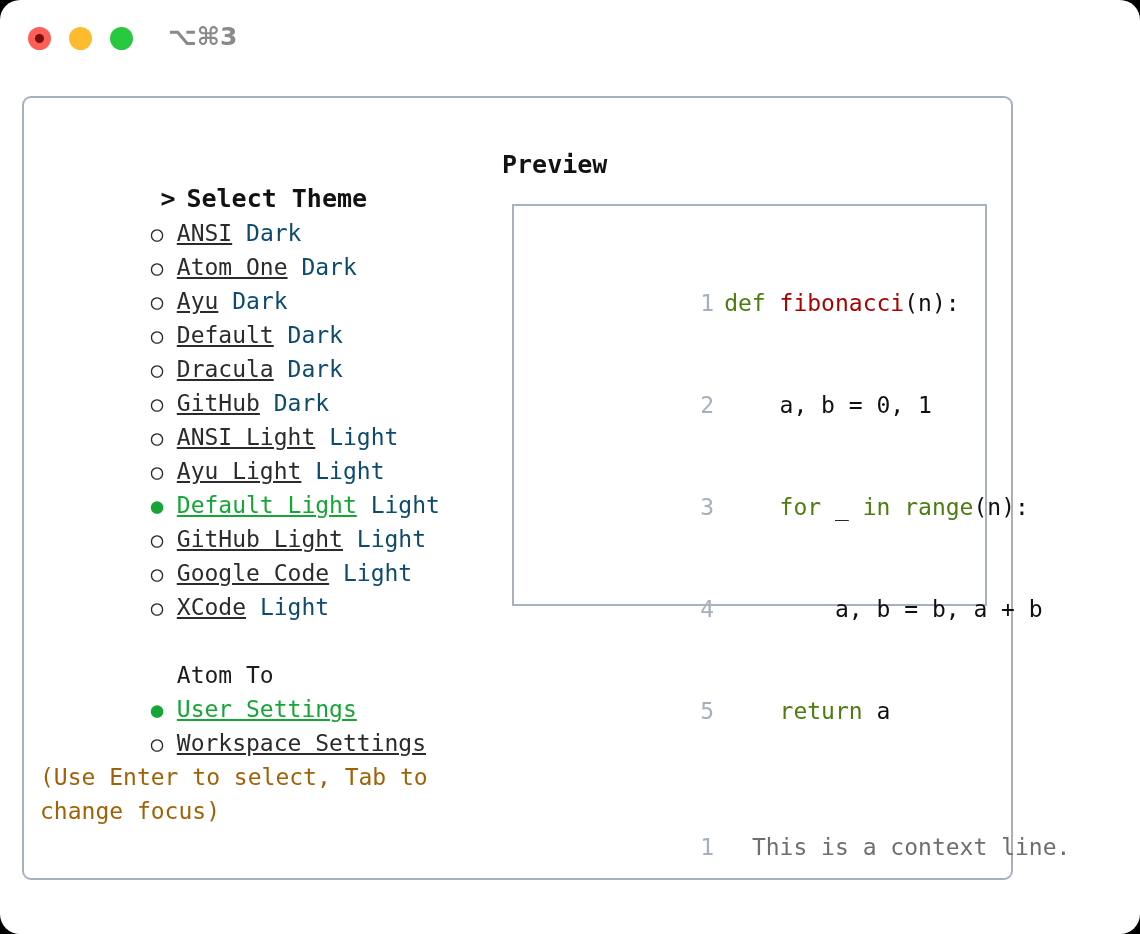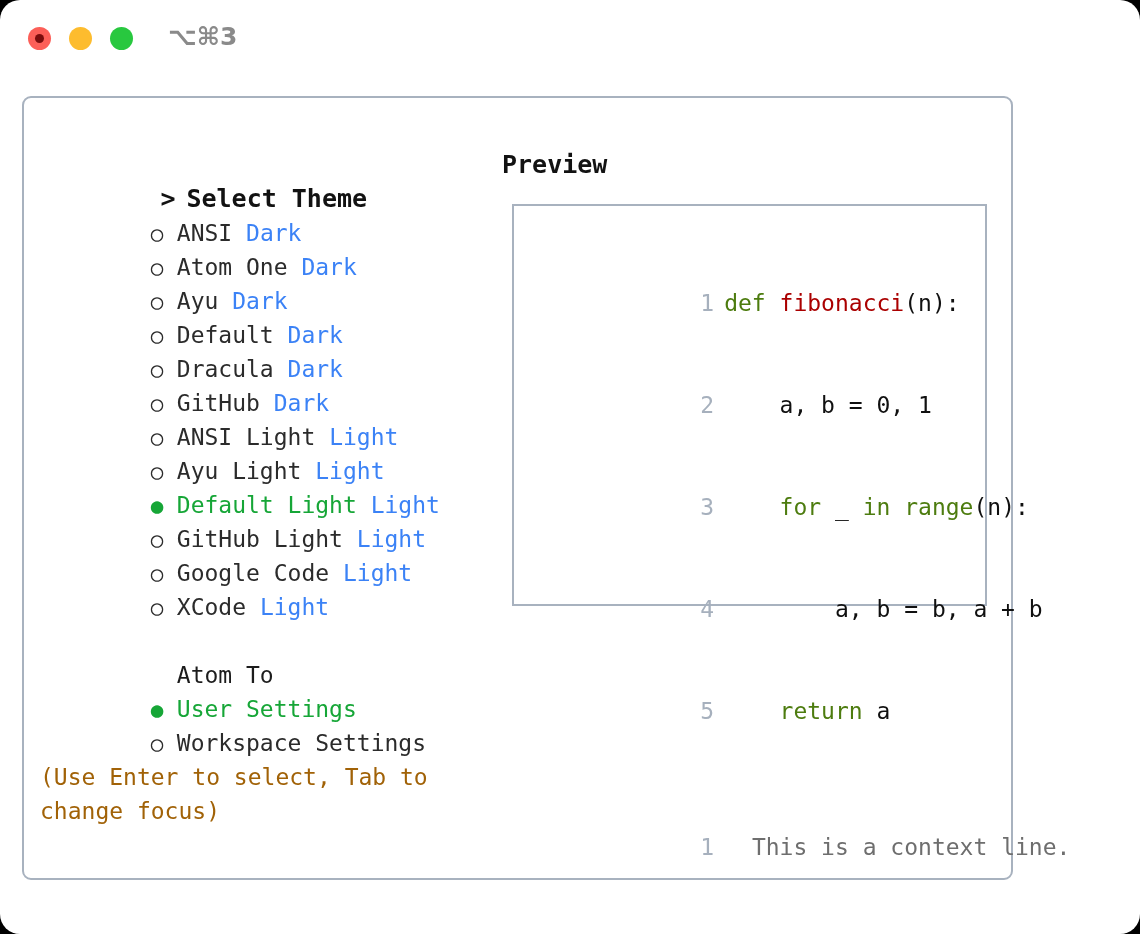--- a/index.html
+++ b/index.html
@@ -95,23 +95,23 @@
   }
   .bullet.hollow { color: #2b2b2b; }
   .bullet.filled { color: #16a637; }
   .bullet.blank  { color: transparent; }
   .header-row {
     font-weight: bold;
     color: #121212;
     font-size: 25px;
   }
   .header-row .bullet { font-size: 25px; font-weight: bold; }
-  .theme-name { color: #2b2b2b; }
+  .theme-name { color: #2b2b2b; text-decoration: underline; }
   .theme-name.sel { color: #16a637; }
-  .theme-kind { color: #3b82f6; text-align: right; }
+  .theme-kind { color: #0c4a6e; text-align: right; }
   .section-label {
     color: #1c1c1c;
     font-size: 23px;
   }
   .spacer { height: 34px; }
   .hint {
     position: absolute;
     left: 16px; top: 662px;
     width: 420px;
     font-size: 23px;

